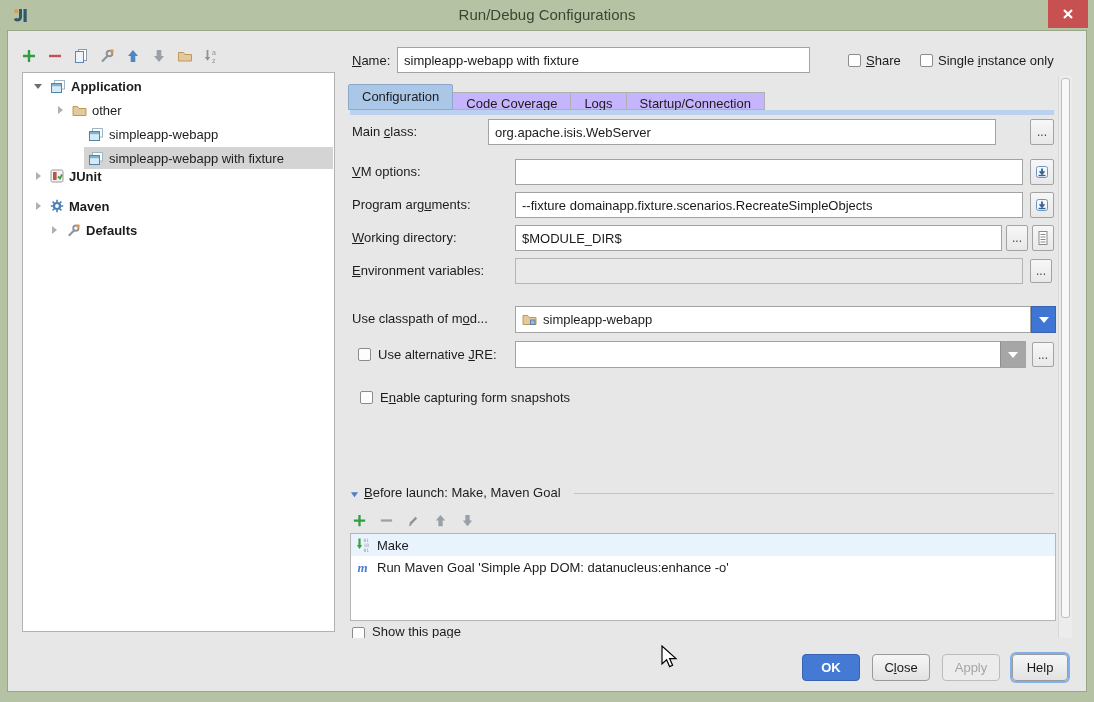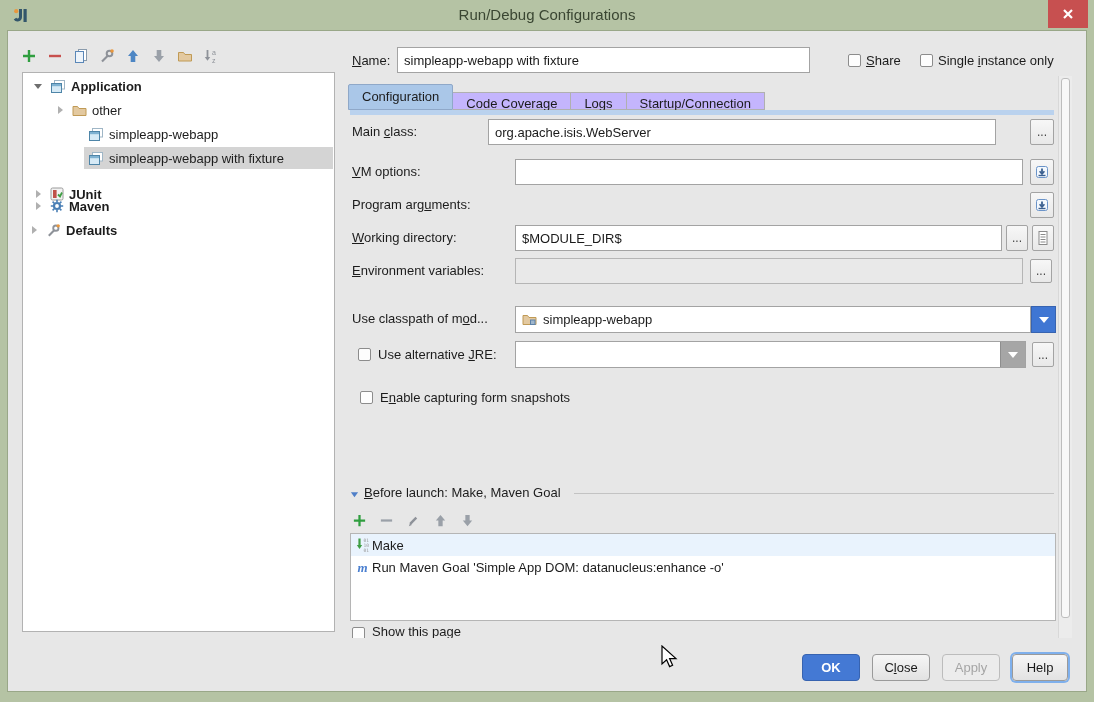--- a/index.html
+++ b/index.html
@@ -45,21 +45,21 @@
 
   .combo { position: absolute; border: 1px solid #a3a3a3; background: #fff; display: flex; align-items: center; padding-left: 6px; gap: 6px; }
   .combo .arrow-seg { position: absolute; right: 0; top: 0; bottom: 0; width: 25px; background: #a6a6a6; border-left: 1px solid #8e8e8e; display: flex; align-items: center; justify-content: center; }
   .blue-arrow-btn { position: absolute; width: 25px; border: 1px solid #3763b0; background: #3f76d3; display: flex; align-items: center; justify-content: center; cursor: pointer; }
 
   
   .bl-rule { position: absolute; height: 1px; background: #c3c3c3; }
   .bl-toolbar { position: absolute; left: 348px; top: 509px; display: flex; gap: 5px; }
   .bl-tbtn { width: 22px; height: 22px; border: none; background: transparent; display: flex; align-items: center; justify-content: center; cursor: pointer; }
   .bl-list { position: absolute; left: 350px; top: 533px; width: 706px; height: 88px; background: #fff; border: 1px solid #b5b5b5; }
-  .bl-item { height: 22px; display: flex; align-items: center; padding-left: 5px; white-space: nowrap; }
+  .bl-item { height: 22px; display: flex; align-items: center; padding-left: 5px; gap: 5px; white-space: nowrap; }
   .bl-item.hl { background: #e9f3fd; }
 
   .show-this { position: absolute; left: 350px; top: 626px; width: 300px; height: 12px; overflow: hidden; }
 
   
   .btn { position: absolute; height: 27px; border: 1px solid #9a9a9a; background: linear-gradient(#f6f6f6,#e2e2e2); border-radius: 4px; font: 13px "Liberation Sans", sans-serif; color: #1a1a1a; cursor: pointer; }
   .btn.primary { background: #4479d4; border-color: #3763b0; color: #fff; font-weight: bold; }
   .btn.disabled { color: #a5a5a5; background: #ececec; border-color: #bcbcbc; cursor: default; }
   .btn.focused { box-shadow: 0 0 0 2px #7fb0ec; }
 
@@ -203,21 +203,21 @@
       <span class="selbg" style="position:absolute"></span>
       <span>
           <svg width="16" height="15" viewBox="0 0 16 15">
             <rect x="4.5" y="1.5" width="10" height="8.5" fill="#fff" stroke="#9fb6c6"></rect>
             <rect x="1.5" y="4.5" width="10" height="9" fill="#d6eaf6" stroke="#4e85a8"></rect>
             <rect x="2" y="5" width="9" height="2.2" fill="#7fb2d2"></rect>
           </svg>
         </span>
       <span class="lbl">simpleapp-webapp with fixture</span>
     </div>
-    <div class="trow cat" style="top:109px;padding-left:8px">
+    <div class="trow cat" style="top:91px;padding-left:8px">
       <span class="exp">
           <svg width="10" height="10" viewBox="0 0 10 10">
             <path d="M3 1 L8 5 L3 9 Z" fill="#b0b0b0"></path>
           </svg>
         </span>
       <span style="margin-left:6px">
           <svg width="14" height="14" viewBox="0 0 14 14">
             <rect x="1" y="1" width="12" height="12" rx="1.5" fill="#f2f2f2" stroke="#9a9a9a"></rect>
             <rect x="3" y="3" width="3.6" height="8" fill="#c05048"></rect>
             <path d="M8 7.5 L10 9.5 L12 5.5" fill="none" stroke="#3f9e44" stroke-width="1.8"></path>
@@ -232,21 +232,21 @@
           </svg>
         </span>
       <span style="margin-left:6px">
           <svg width="14" height="14" viewBox="0 0 14 14">
             <circle cx="7" cy="7" r="3" fill="none" stroke="#4a7fb5" stroke-width="2.2"></circle>
             <path d="M7 0.8 V3 M7 11 V13.2 M0.8 7 H3 M11 7 H13.2 M2.6 2.6 L4.2 4.2 M9.8 9.8 L11.4 11.4 M11.4 2.6 L9.8 4.2 M4.2 9.8 L2.6 11.4" stroke="#4a7fb5" stroke-width="1.6"></path>
           </svg>
         </span>
       <span class="lbl">Maven</span>
     </div>
-    <div class="trow cat" style="top:145px;padding-left:4px">
+    <div class="trow cat" style="top:145px;padding-left:24px">
       <span class="exp">
           <svg width="10" height="10" viewBox="0 0 10 10">
             <path d="M3 1 L8 5 L3 9 Z" fill="#b0b0b0"></path>
           </svg>
         </span>
       <span style="margin-left:6px">
           <svg width="15" height="15" viewBox="0 0 16 16">
             <path d="M3 13.5 L9 7.5" stroke="#8e9299" stroke-width="2.2"></path>
             <circle cx="10.5" cy="5.5" r="2.8" fill="none" stroke="#8e9299" stroke-width="2"></circle>
             <circle cx="13" cy="3" r="1.8" fill="#e8973d"></circle>
@@ -282,20 +282,21 @@
         <svg width="16" height="16" viewBox="0 0 16 16">
           <rect x="2.5" y="2.5" width="11" height="11" rx="2" fill="#f3f8fd" stroke="#6b94c9"></rect>
           <path d="M8 4.5 V9" stroke="#3a5f8f" stroke-width="1.8"></path>
           <path d="M5.6 7.3 L8 10 L10.4 7.3" fill="none" stroke="#3a5f8f" stroke-width="1.6"></path>
           <path d="M4.5 11.5 H11.5" stroke="#3a5f8f" stroke-width="1.4"></path>
         </svg>
       </span>
     </button>
 
   <div class="flabel" style="left:352px;top:192px">Program arg<u>u</u>ments:</div>
+  <input class="field" style="left: 515px; top: 192px; width: 508px;" value="--fixture domainapp.fixture.scenarios.RecreateSimpleObjects">
   <button class="icon-btn" style="left:1030px;top:192px">
       <span>
         <svg width="16" height="16" viewBox="0 0 16 16">
           <rect x="2.5" y="2.5" width="11" height="11" rx="2" fill="#f3f8fd" stroke="#6b94c9"></rect>
           <path d="M8 4.5 V9" stroke="#3a5f8f" stroke-width="1.8"></path>
           <path d="M5.6 7.3 L8 10 L10.4 7.3" fill="none" stroke="#3a5f8f" stroke-width="1.6"></path>
           <path d="M4.5 11.5 H11.5" stroke="#3a5f8f" stroke-width="1.4"></path>
         </svg>
       </span>
     </button>

